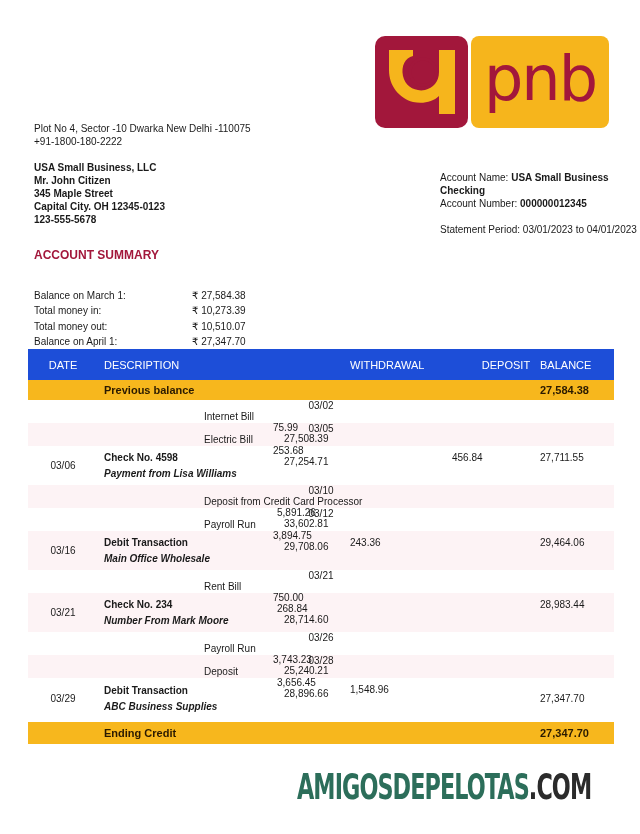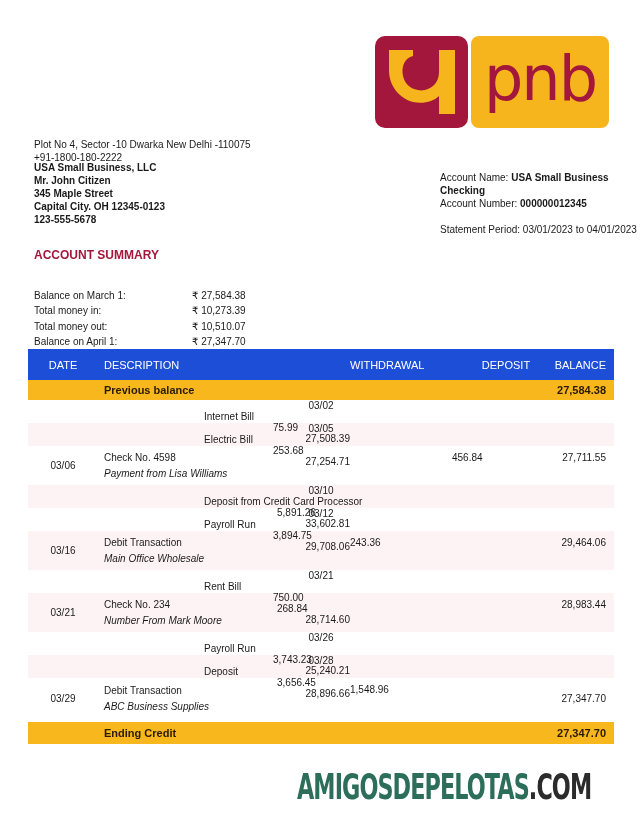--- a/index.html
+++ b/index.html
@@ -4,51 +4,51 @@
   <style>
     * { box-sizing: border-box; margin: 0; padding: 0; }
     html, body { width: 640px; height: 834px; background: #ffffff; overflow: hidden; }
     body { position: relative; font-family: "Liberation Sans", "DejaVu Sans", sans-serif; color: #1a1a1a; }
 
     .logo { position: absolute; left: 375px; top: 36px; width: 234px; height: 92px; display: flex; gap: 3px; }
     .logo-mark { width: 93px; height: 92px; background: #a2173b; border-radius: 10px; position: relative; overflow: hidden; }
     .logo-text-box { flex: 1; height: 92px; background: #f6b51c; border-radius: 8px; display: flex; align-items: center; justify-content: center; }
     .logo-text { font-family: "DejaVu Sans", sans-serif; font-size: 62px; font-weight: normal; color: #a2173b; letter-spacing: -2px; line-height: 1; margin-top: -6px; }
 
-    .bank-addr { position: absolute; left: 34px; top: 122px; font-size: 10px; line-height: 13px; margin-top: 16px; }
+    .bank-addr { position: absolute; left: 34px; top: 122px; font-size: 10px; line-height: 13px; }
     .customer { position: absolute; left: 34px; top: 161px; font-size: 10px; line-height: 13px; font-weight: bold; }
     .acct-info { position: absolute; left: 404px; top: 171px; font-size: 10px; line-height: 13px; margin-left: 36px; }
     .acct-info b { font-weight: bold; }
     .acct-info .period { margin-top: 13px; }
 
     .summary-title { position: absolute; left: 34px; top: 248px; font-size: 12px; font-weight: bold; color: #a2173b; }
     .summary { position: absolute; left: 34px; top: 288px; font-size: 10px; }
     .summary .srow { display: flex; height: 15.3px; align-items: center; }
     .summary .slabel { width: 158px; }
     .summary .sval { width: 60px; }
 
     .ledger { position: absolute; left: 28px; top: 349px; width: 586px; font-size: 10px; }
     .lrow { display: flex; align-items: center; }
     .lhead { background: #1d4ed8; color: #ffffff; height: 31px; font-size: 11px; }
     .lband { background: #f7b71d; height: 20px; font-weight: bold; font-size: 11px; color: #2a1a00; }
     .c-date { width: 70px; text-align: center; padding-left: 0; }
     .c-desc { width: 246px; padding-left: 6px; }
     .c-wd { width: 108px; padding-left: 6px; }
     .c-dep { width: 88px; text-align: left; }
-    .c-bal { width: 74px; text-align: right; padding-right: 8px; }
+    .c-bal { width: 74px; padding-right: 16px; }
     .lhead .c-date { text-align: center; }
     .lhead .c-wd { padding-left: 6px; }
     .lhead .c-dep { text-align: center; padding-left: 20px; }
     .trow { min-height: 23px; }
     .trow.tall { height: 39px; align-items: center; }
     .trow.single { height: 23px; flex-direction: column; }
     .trow.alt { background: #fdf3f5; }
     .sub { font-style: italic; margin-top: 5px; }
     .tall .c-wd, .tall .c-bal-top, .tall .c-dep-top { align-self: flex-start; padding-top: 6px; }
-    .tall .c-desc { display: flex; flex-direction: column; }
+    .tall .c-desc { display: flex; flex-direction: column; font-weight: bold; }
 
     .watermark { position: absolute; left: 297px; top: 766px; font-family: "DejaVu Sans", sans-serif; font-weight: bold; font-size: 36px; letter-spacing: -1.5px; transform: scaleX(0.62); transform-origin: left top; white-space: nowrap; }
     .watermark .wm-green { color: #2c6e5a; }
     .watermark .wm-dark { color: #2b2b2b; }
   </style>
 </head>
 <body>
 
 <div class="logo">
   <div class="logo-mark">

